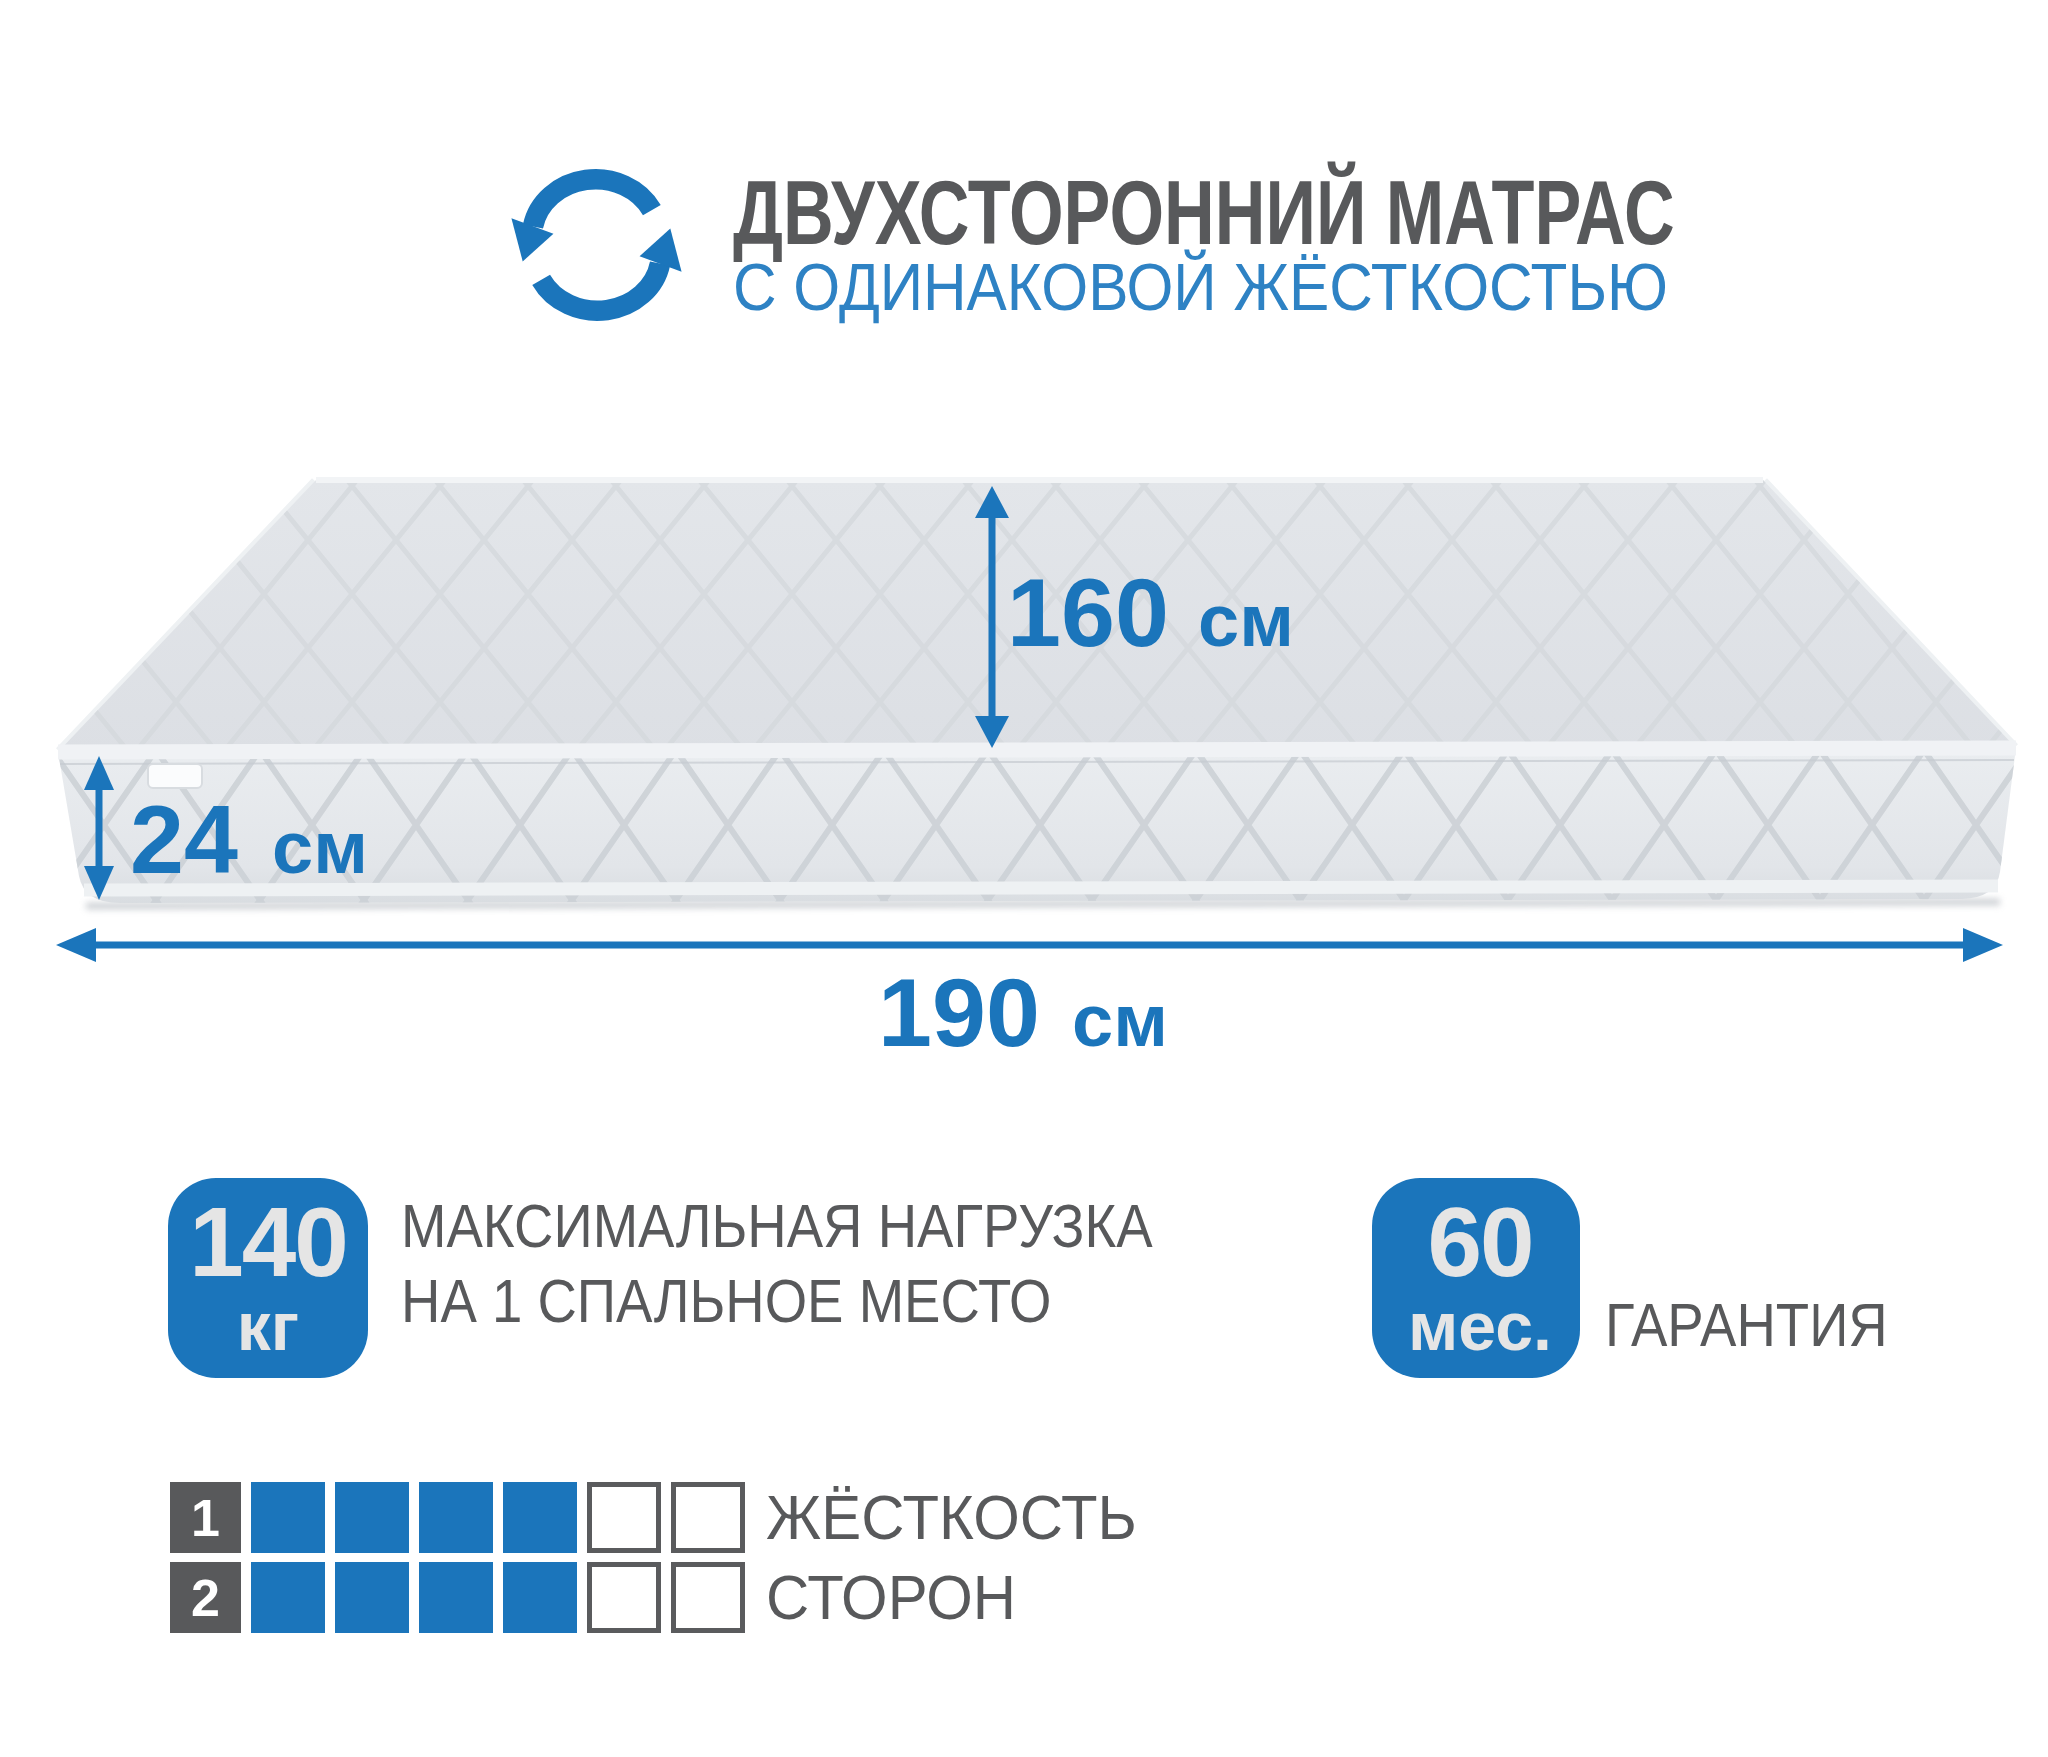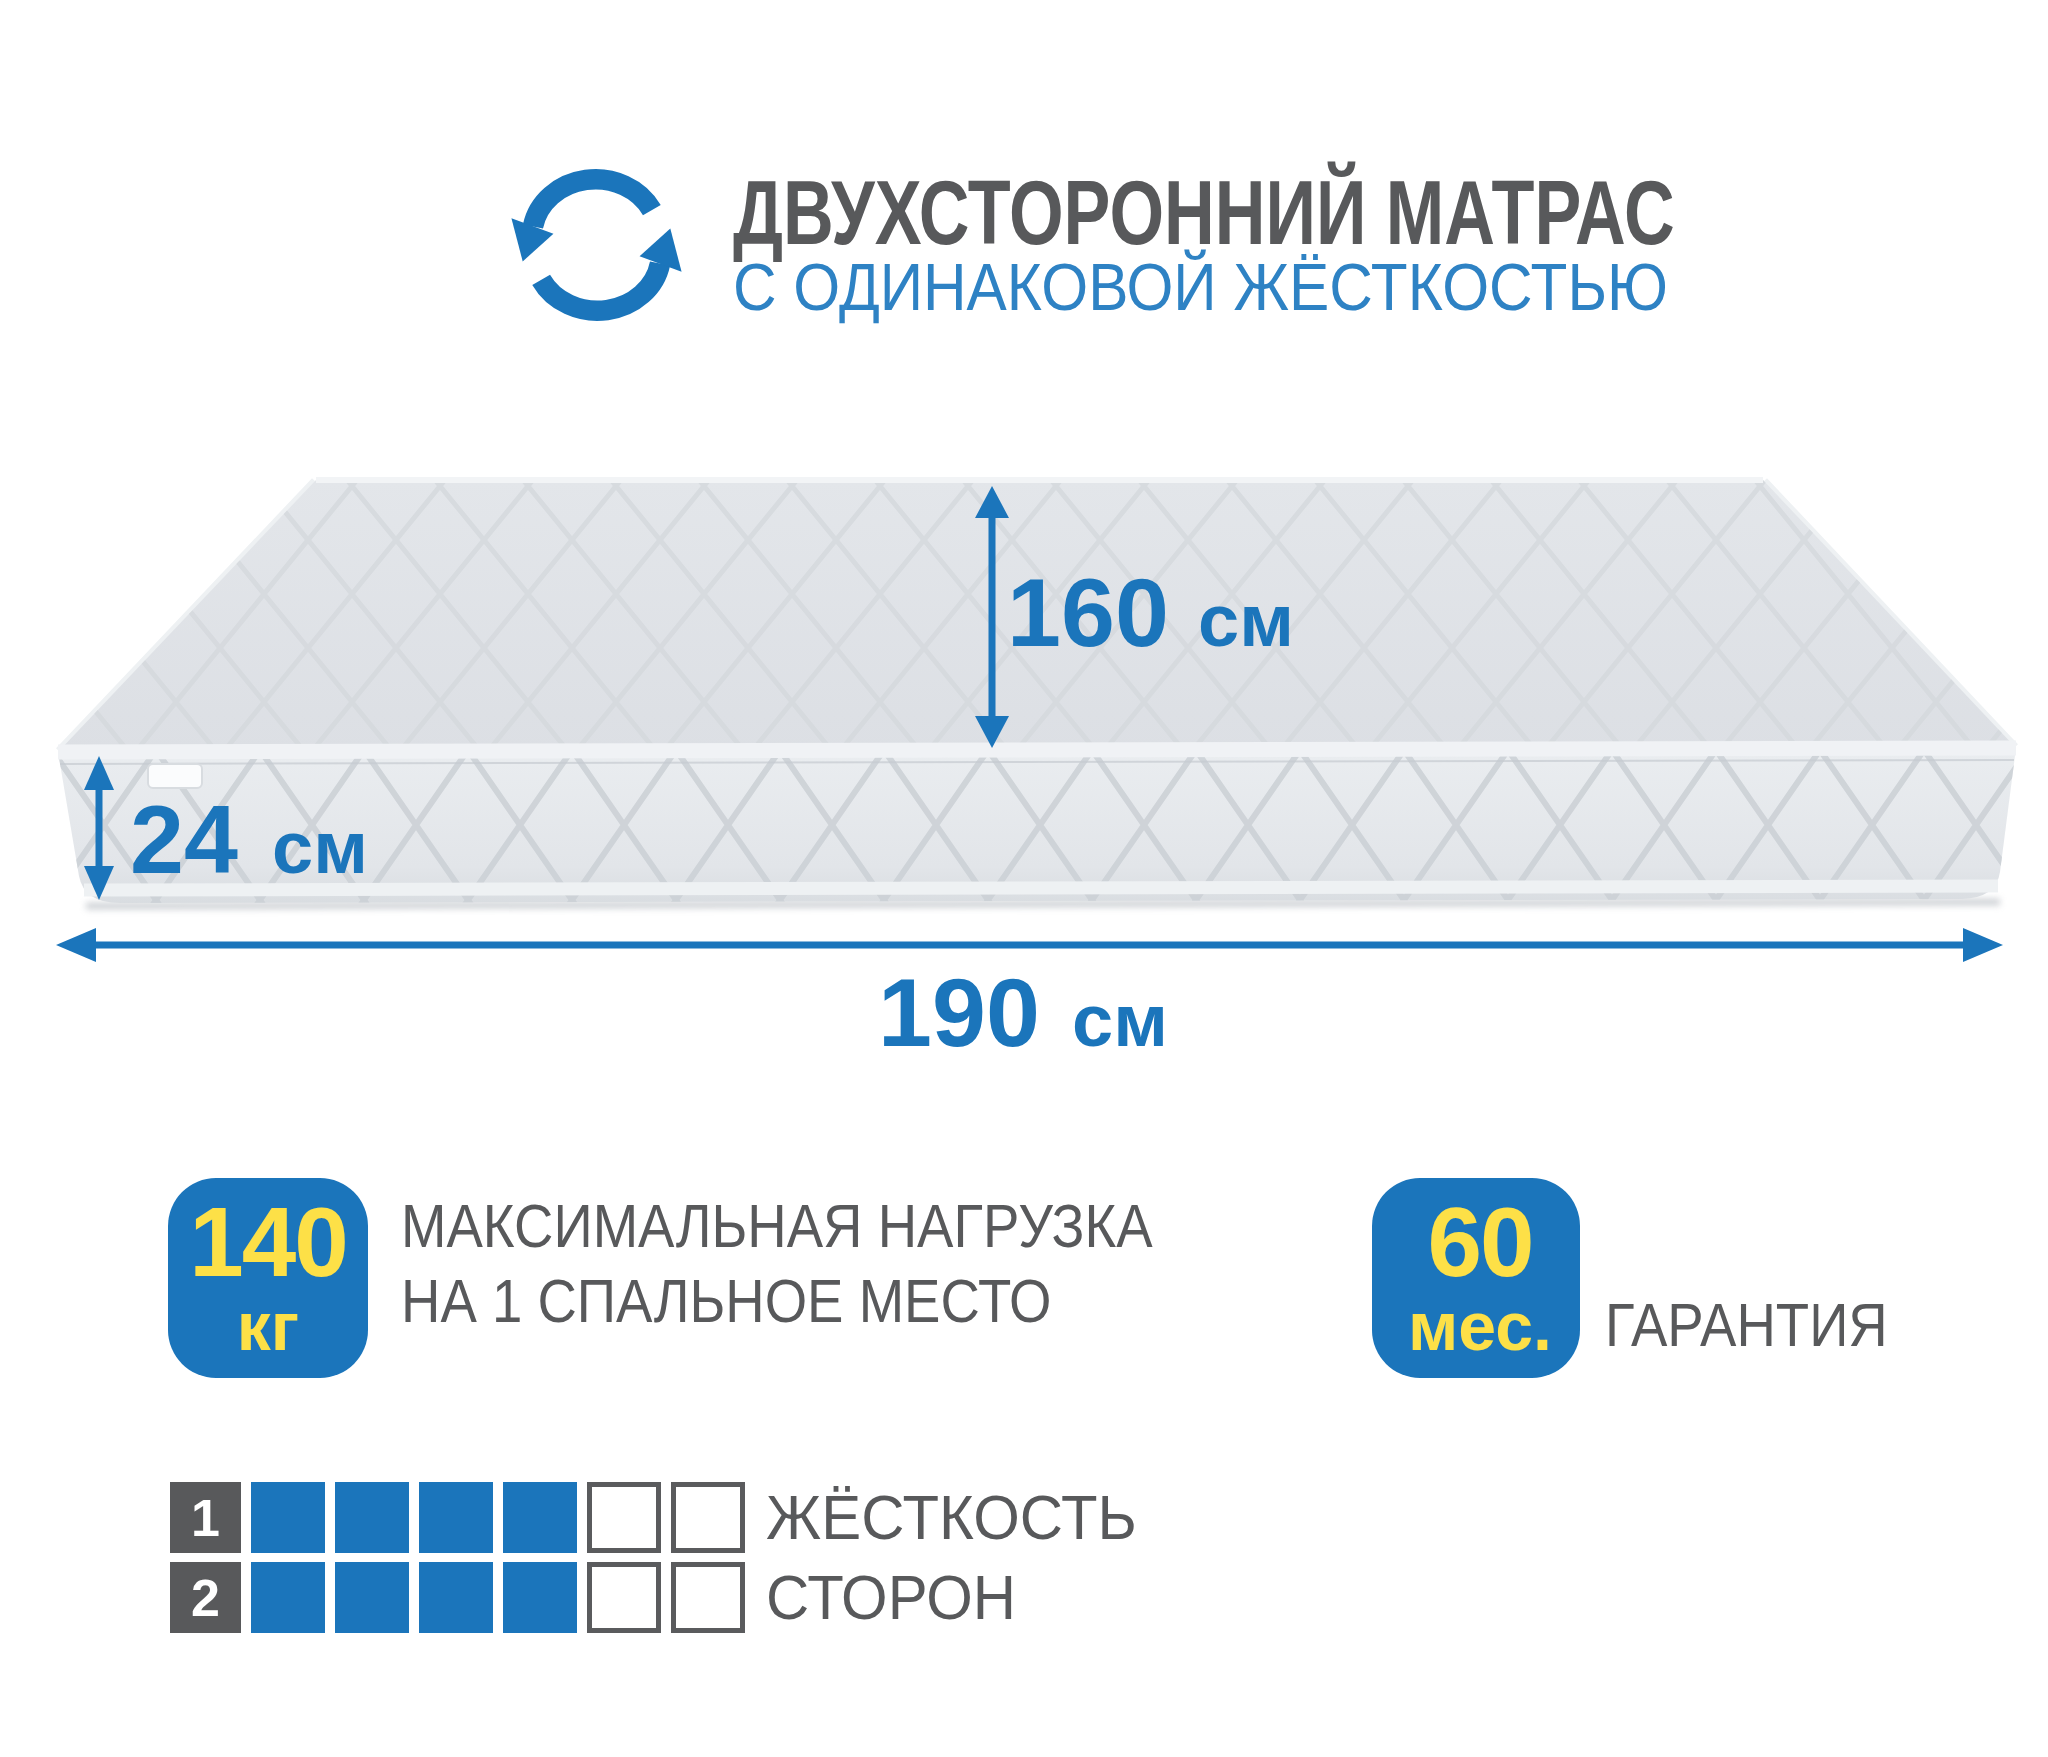--- a/index.html
+++ b/index.html
@@ -30,21 +30,21 @@
   
   .mattress-svg{left:0;top:0;width:2048px;height:1757px;}
   .dim{font-weight:bold;font-size:97px;fill:var(--accent);}
   .dim.unit{font-size:74px;}
   .arrline{stroke:var(--accent);stroke-width:7px;}
   .arrhead{fill:var(--accent);}
 
   
   .badge{
     width:200px;height:200px;border-radius:48px;background:var(--accent);
-    color:#fde047;display:flex;flex-direction:column;align-items:center;
+    color:#e5e5e5;display:flex;flex-direction:column;align-items:center;
     justify-content:center;text-align:center;
   }
   .badge-load{left:168px;top:1178px;}
   .badge-warranty{left:1372px;top:1178px;padding-left:8px;}
   .badge .val{font-size:98px;font-weight:bold;line-height:.95;letter-spacing:-2px;}
   .badge .unit{font-size:68px;font-weight:bold;line-height:1;margin-top:2px;}
   .feature-label{
     font-size:62px;color:var(--gray);line-height:75px;white-space:nowrap;
     transform:scaleX(.88);transform-origin:0 0;
   }

